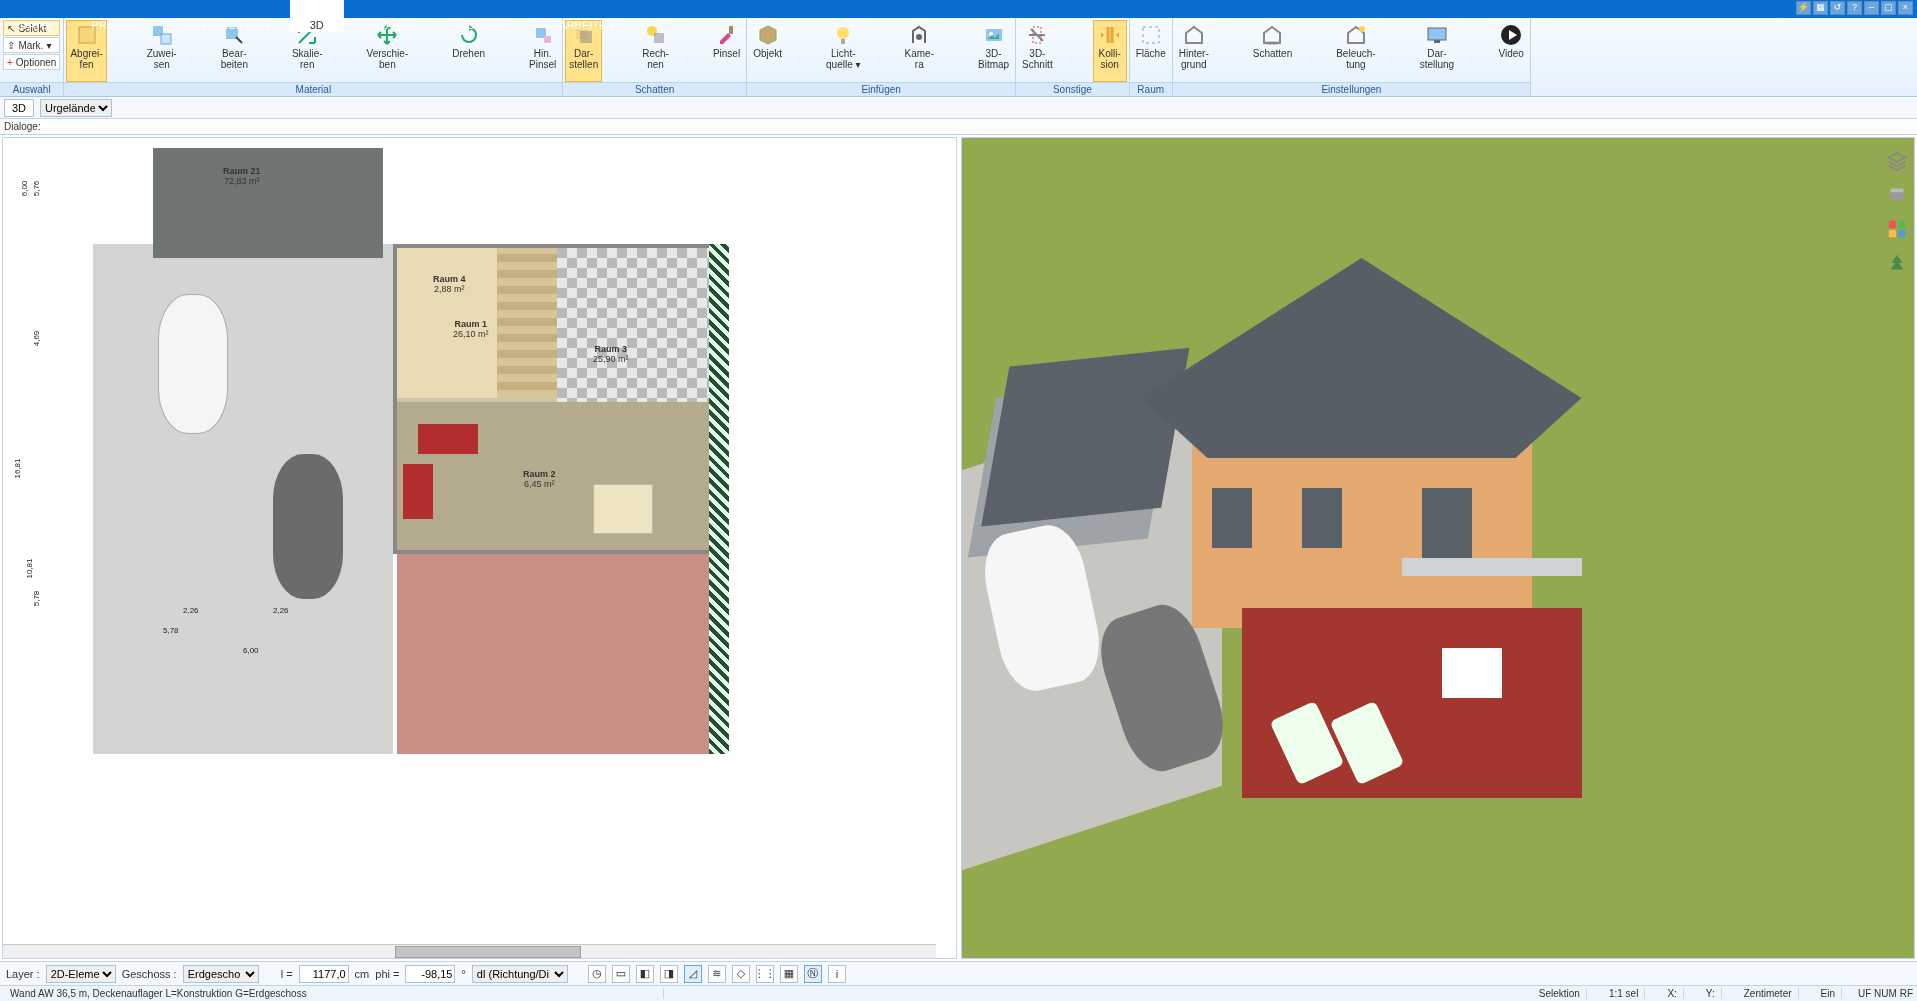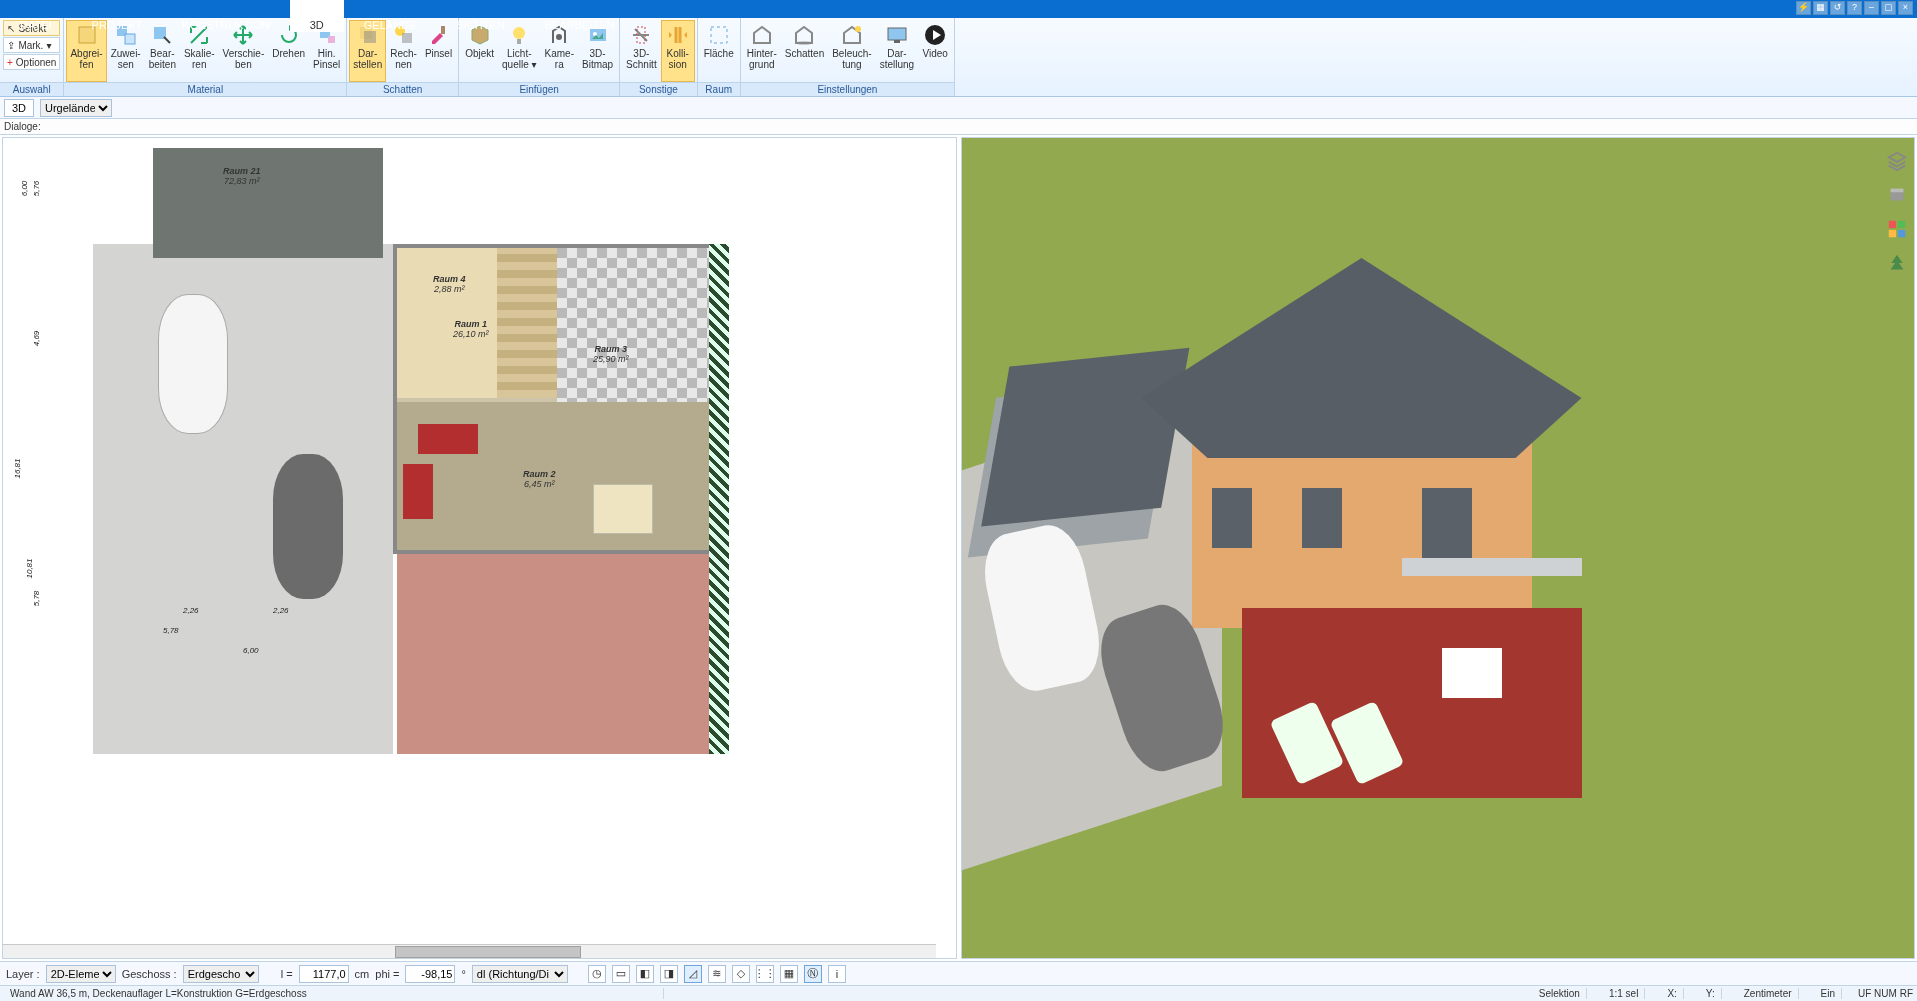--- a/index.html
+++ b/index.html
@@ -6,36 +6,36 @@
   *{box-sizing:border-box;}
   
   .menubar{display:flex;background:#0a6ed1;height:18px;align-items:stretch;position:relative;}
   .menubar .tab{padding:16px 20px;color:#fff;font-size:11px;line-height:18px;cursor:pointer;}
   .menubar .tab.active{background:#fff;color:#333;}
   .menubar .wincontrols{position:absolute;right:0;top:0;display:flex;gap:2px;padding:1px 4px;}
   .winbtn{width:15px;height:14px;background:#6aa6dd;border:1px solid #5a90c0;color:#fff;text-align:center;line-height:11px;font-size:9px;cursor:pointer;}
   
   .ribbon{display:flex;background:linear-gradient(#f7fbff,#e6f2ff);border-bottom:1px solid #a8c6e5;height:79px;}
   .ribgroup{border-right:1px solid #bcd3ea;display:flex;flex-direction:column;justify-content:space-between;}
-  .ribgroup .items{display:flex;padding:2px 2px 0 2px;flex:1;}
+  .ribgroup .items{display:flex;padding:2px 2px 0 2px;flex:1;gap:36px;}
   .ribgroup .glabel{text-align:center;font-size:10px;color:#2a5a9a;background:#d7e9fb;border-top:1px solid #bcd3ea;height:14px;line-height:14px;padding:0 4px;}
   .rbtn{display:flex;flex-direction:column;align-items:center;justify-content:flex-start;padding:2px 3px 0 3px;text-align:center;min-width:34px;border:1px solid transparent;cursor:pointer;}
   .rbtn.on{background:#ffe28a;border-color:#e6b84e;}
   .rbtn .ic{width:24px;height:24px;margin-bottom:1px;}
   .rbtn .lbl{font-size:10px;line-height:11px;color:#333;white-space:pre;}
   .smallcol{display:flex;flex-direction:column;gap:1px;padding:2px 3px;}
   .smbtn{display:flex;align-items:center;gap:3px;height:16px;padding:0 3px;border:1px solid #e8c96e;background:#fff6da;font-size:10px;cursor:pointer;}
   .smbtn.b{background:#fff;border-color:#c0d4e8;}
   
   .ctxbar{display:flex;align-items:center;height:22px;border-bottom:1px solid #c0d4e8;background:#f5f9ff;padding:0 4px;gap:6px;}
   .ctxbar input,.ctxbar select{font-size:11px;height:18px;border:1px solid #aac2da;}
   .dlgrow{height:16px;border-bottom:1px solid #c0d4e8;font-size:10px;padding:0 4px;display:flex;align-items:center;background:#fdfdfd;}
   
   .workspace{display:flex;height:calc(1001px - 18px - 79px - 22px - 16px - 24px - 16px);background:#fff;}
-  .view{flex:1;position:relative;border:1px solid #c0d4e8;margin:2px;background:#ddd;font-style:italic;}
+  .view{flex:1;position:relative;border:1px solid #c0d4e8;margin:2px;background:#ddd;}
   .v2d{background:#fff;}
   .v3d{background:#8faa44;}
   
   .plan{position:absolute;left:60px;top:6px;right:40px;bottom:6px;}
   .slab{position:absolute;background:#d4d4d2;}
   .room{position:absolute;border:4px solid #888;box-sizing:border-box;}
   .roomlabel{position:absolute;font-size:9px;text-align:center;color:#333;}
   .dim{position:absolute;font-size:8px;color:#222;}
   
   .ground{position:absolute;inset:0;background:#92a94f;}

